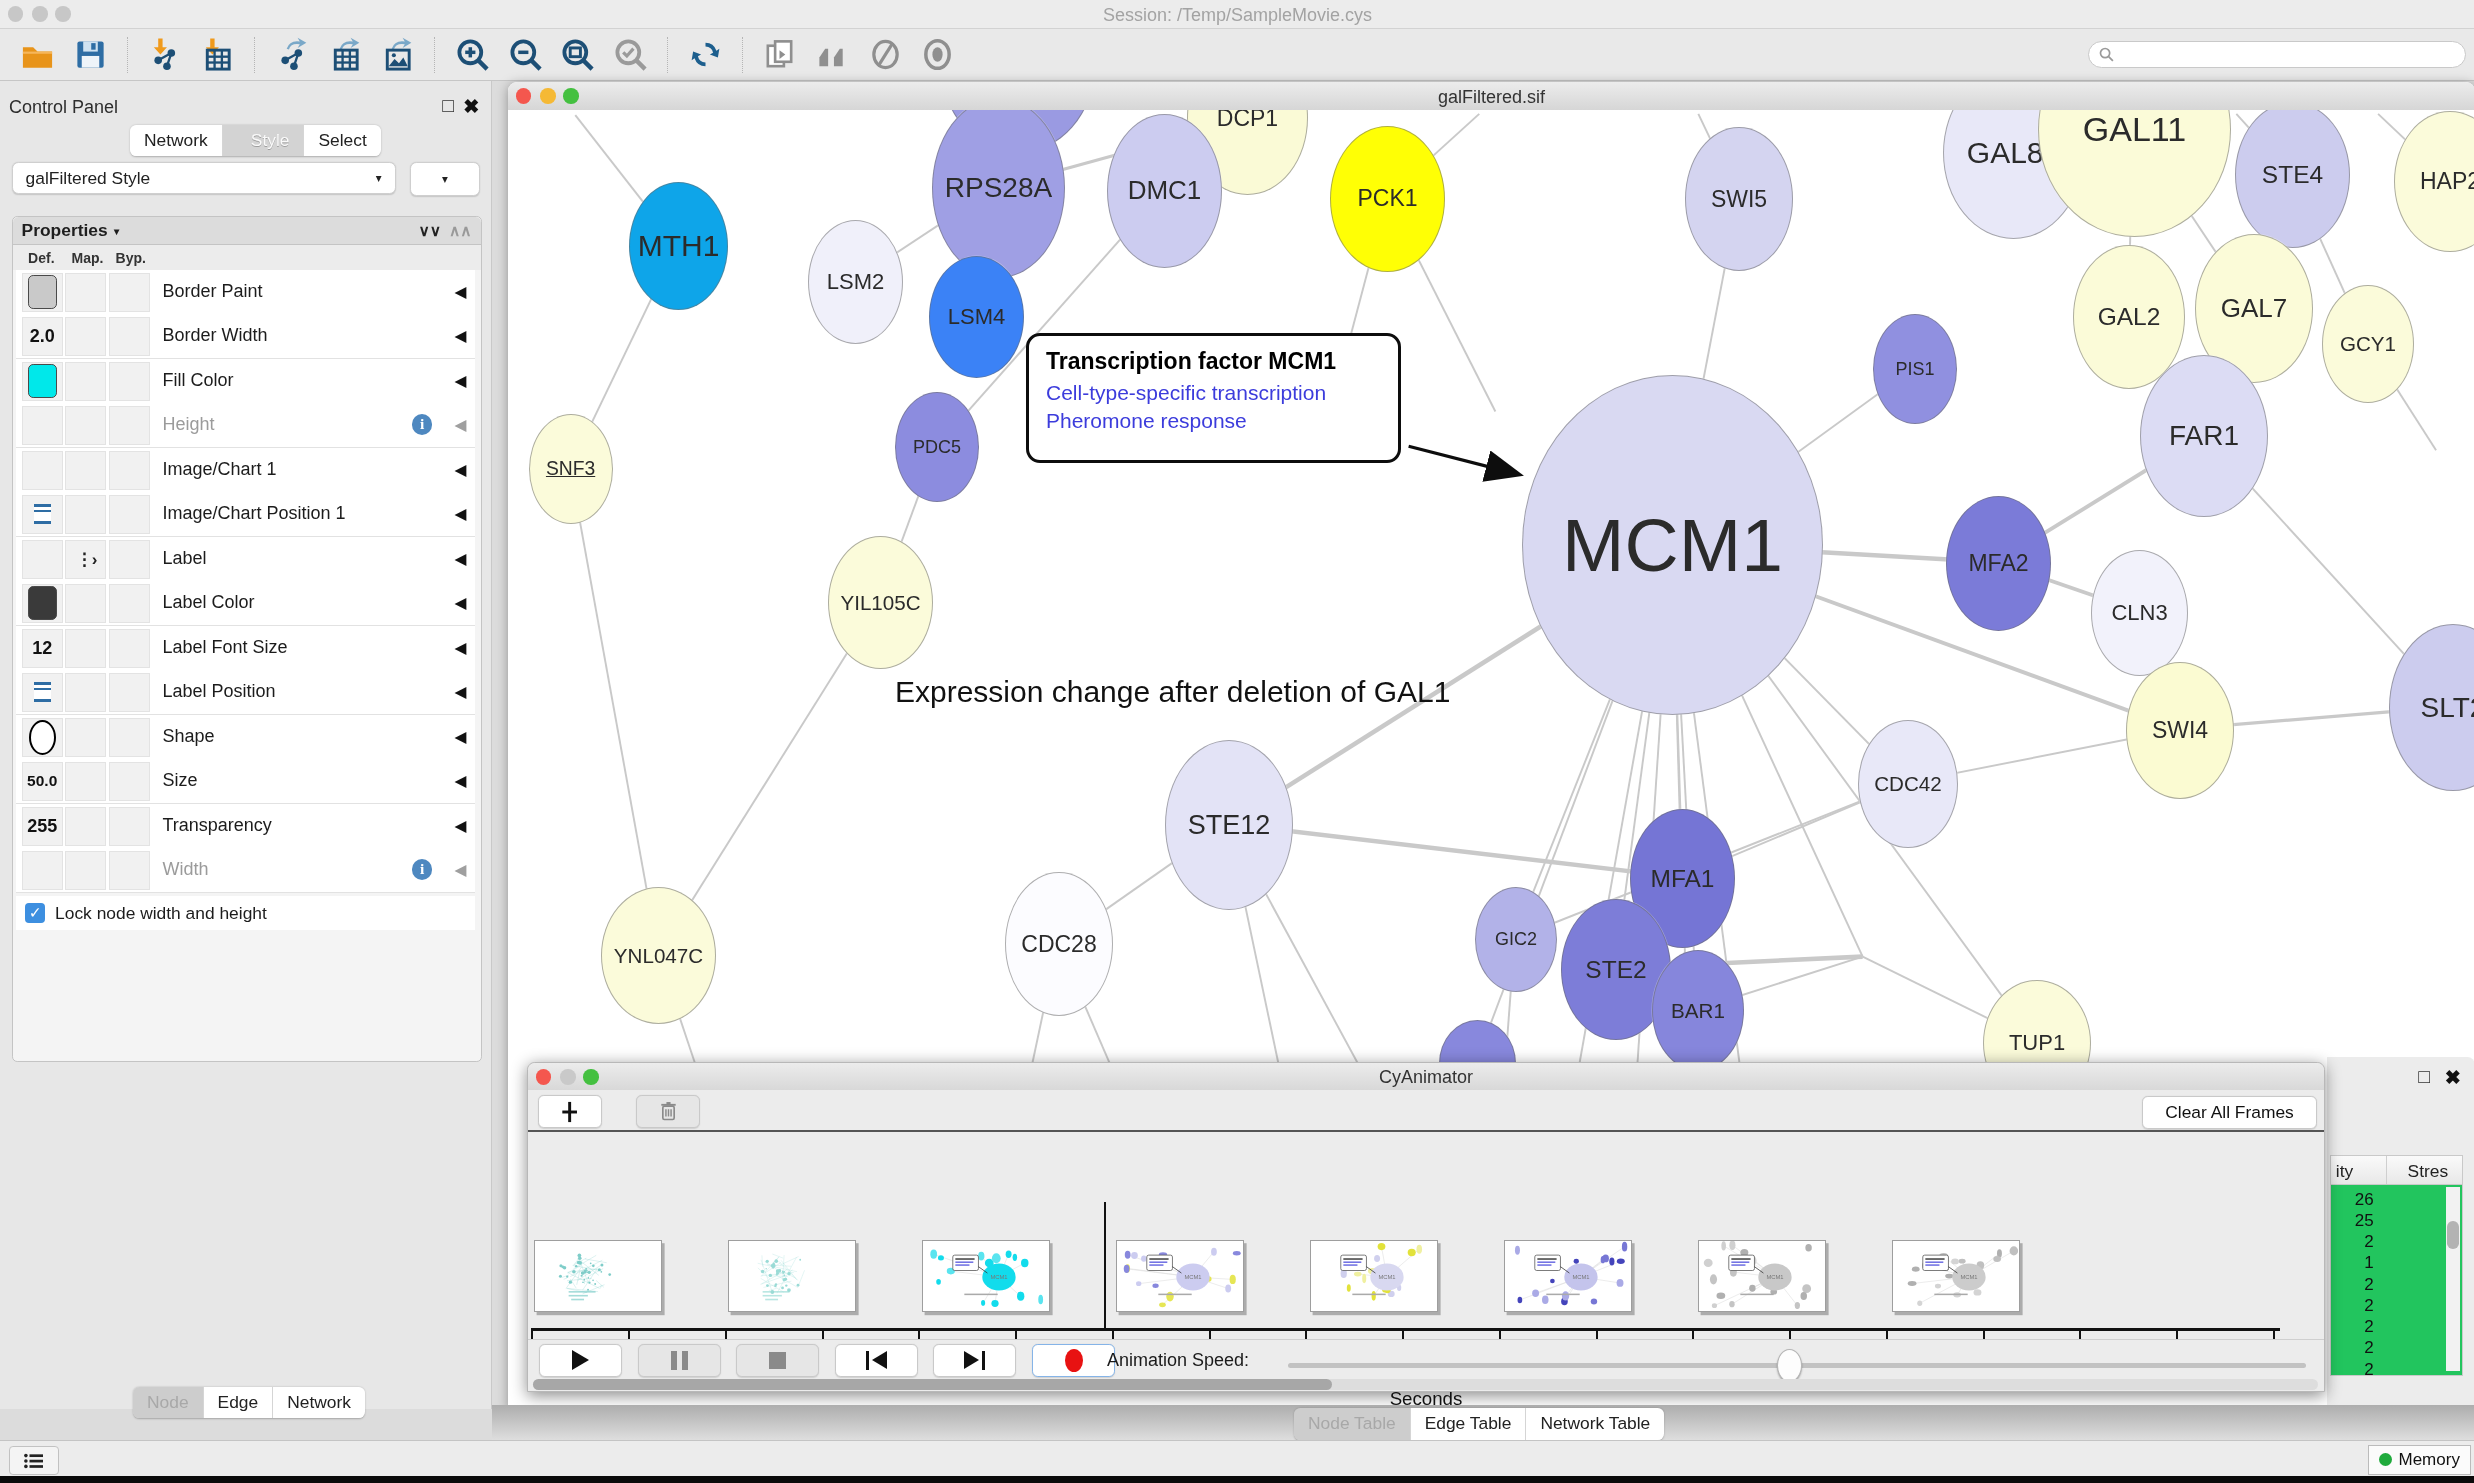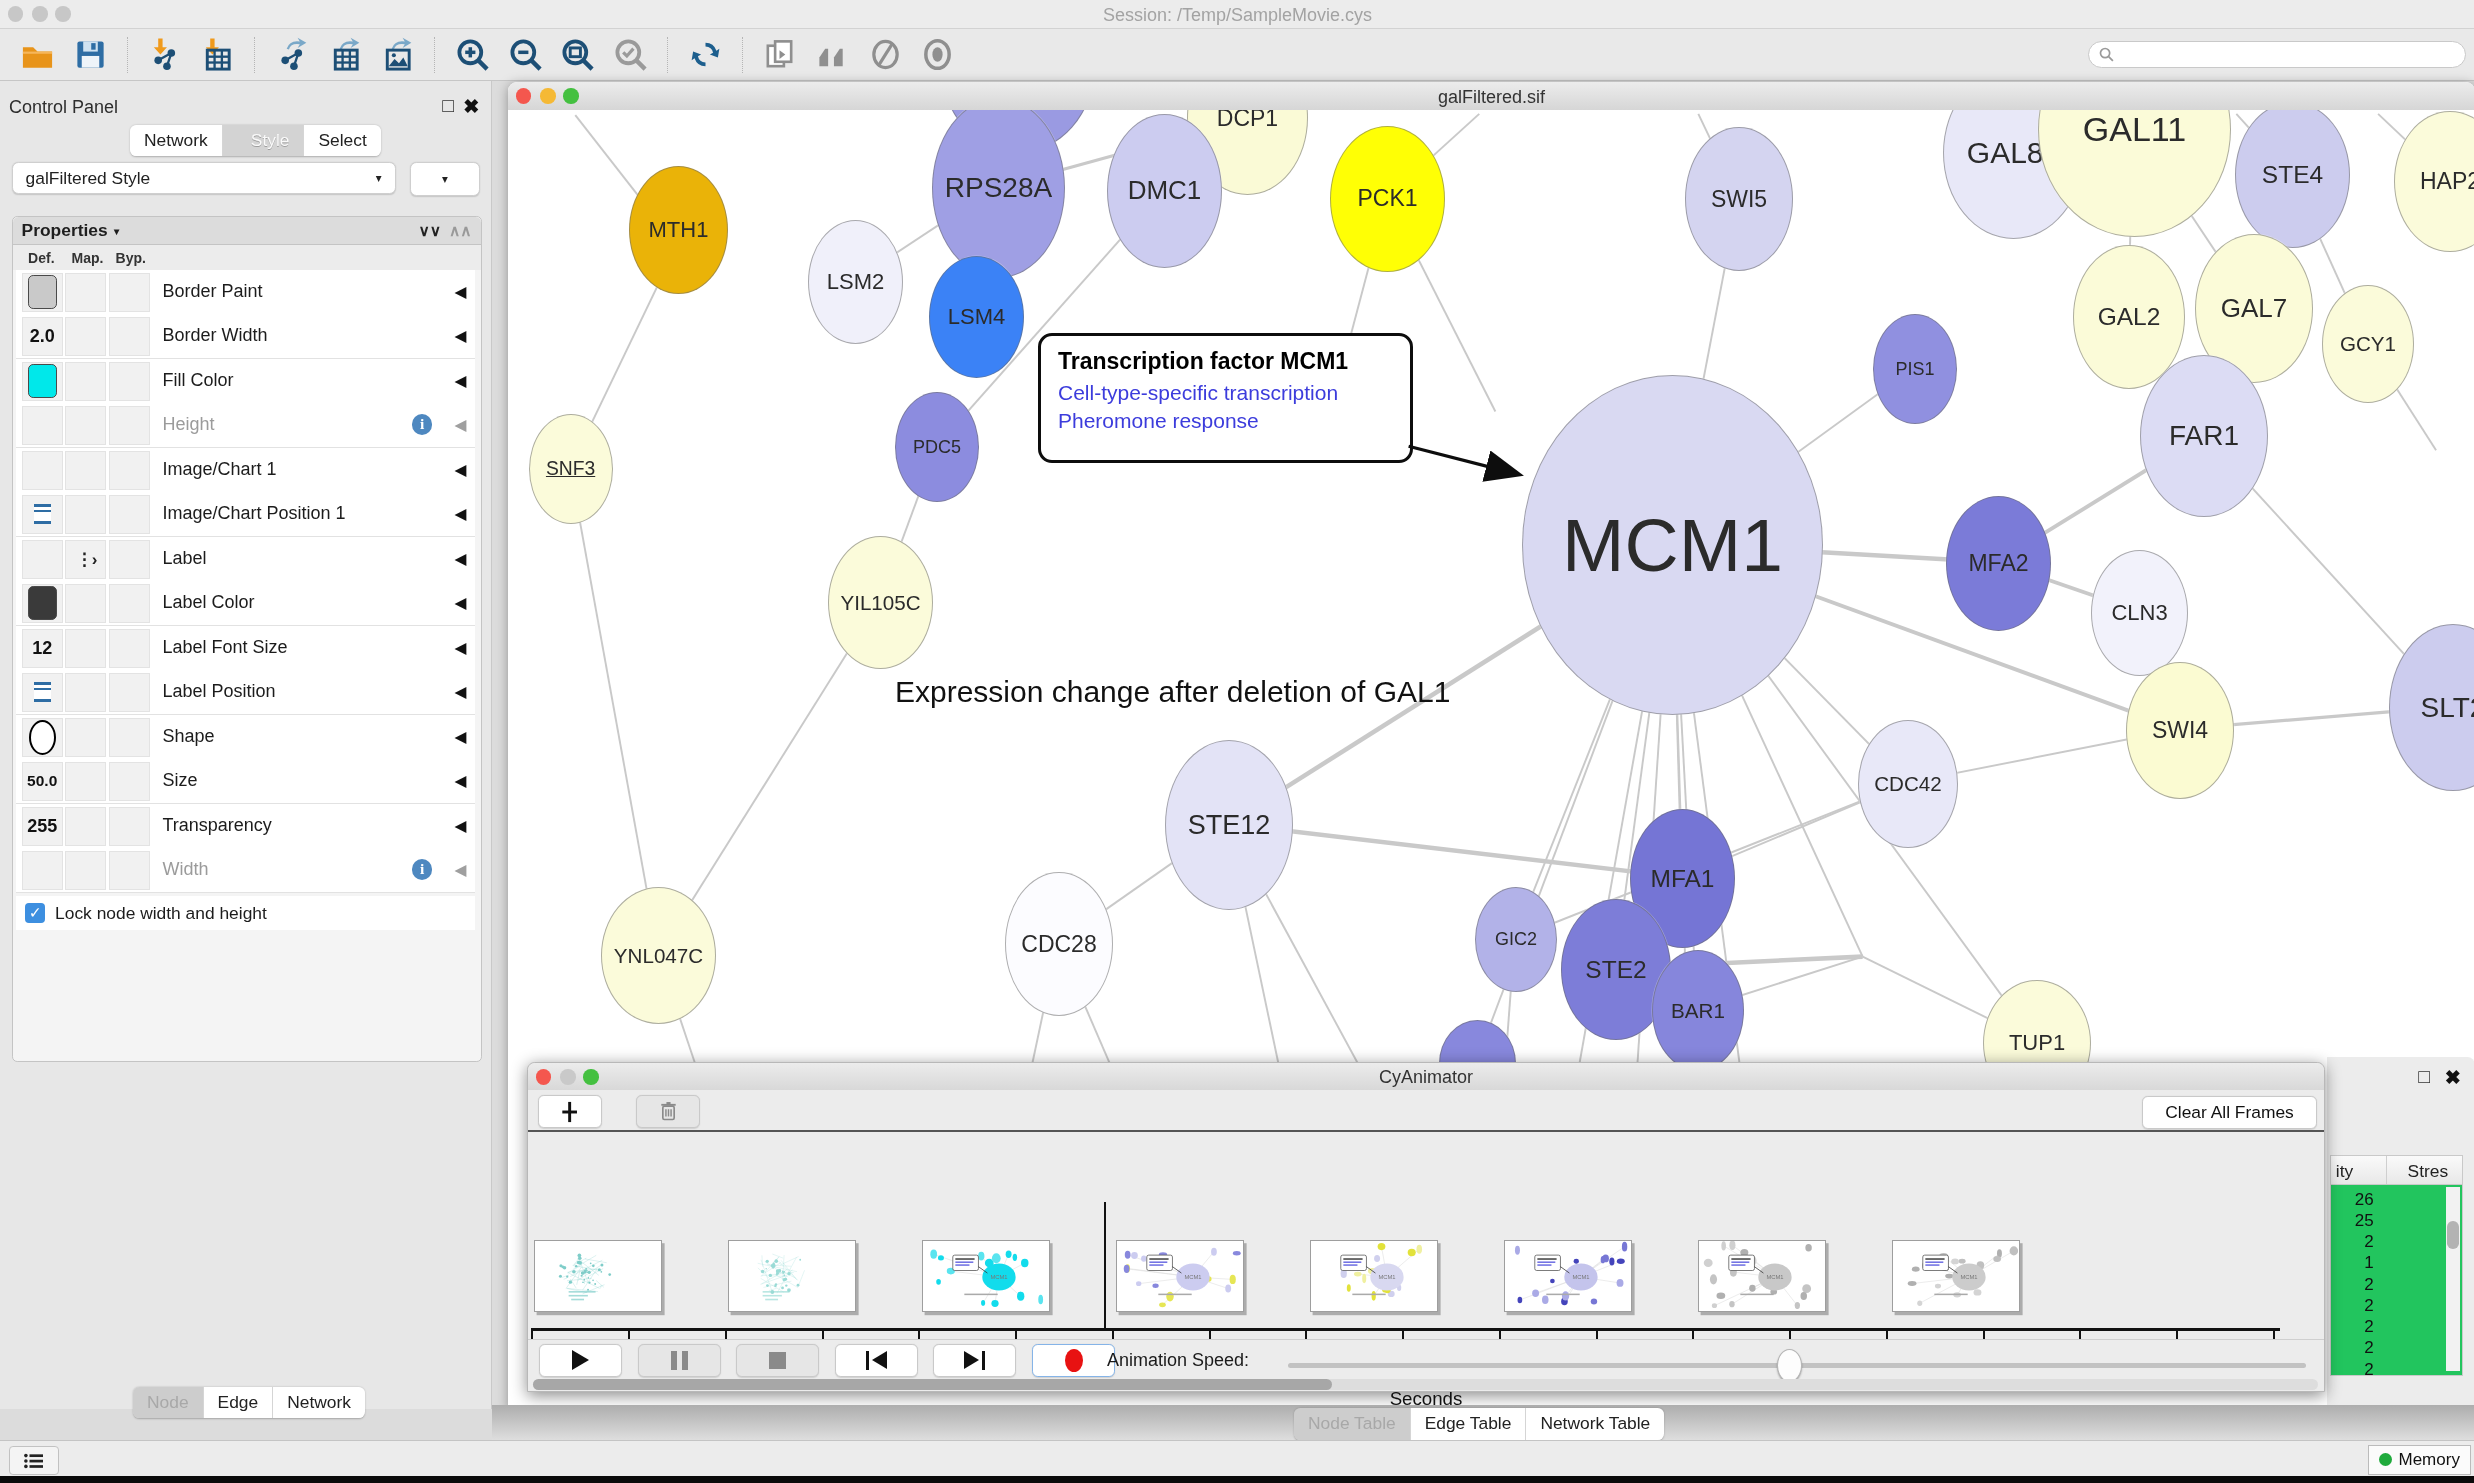--- a/index.html
+++ b/index.html
@@ -499,21 +499,21 @@
         </div>
         <div class="node" style="left: 424px; top: -11.6px; width: 131px; height: 178px; background: rgb(159, 159, 228); font-size: 28px;">
           <span>RPS28A</span>
         </div>
         <div class="node" style="left: 599px; top: 3.9px; width: 113px; height: 152px; background: rgb(204, 204, 240); font-size: 26px;">
           <span>DMC1</span>
         </div>
         <div class="node" style="left: 822px; top: 15.5px; width: 113px; height: 144px; background: rgb(255, 255, 5); font-size: 23px;">
           <span>PCK1</span>
         </div>
-        <div class="node" style="left: 121px; top: 56px; width: 97px; height: 126px; background: #eab308; font-size: 22px;">
+        <div class="node" style="left: 121px; top: 72px; width: 97px; height: 126px; background: #0ea5e9; font-size: 30px;">
           <span>MTH1</span>
         </div>
         <div class="node" style="left: 300px; top: 110px; width: 93px; height: 122px; background: rgb(240, 240, 250); font-size: 22px;">
           <span>LSM2</span>
         </div>
         <div class="node" style="left: 421px; top: 146px; width: 93px; height: 120px; background: #3b82f6; font-size: 22px;">
           <span>LSM4</span>
         </div>
         <div class="node" style="left: 1435px; top: -43px; width: 139px; height: 170px; background: rgb(232, 232, 248); font-size: 30px;">
           <span>GAL80</span>
@@ -592,21 +592,21 @@
         </div>
         <div class="node" style="left: 1144px; top: 840px; width: 90px; height: 119px; background: rgb(134, 134, 220); font-size: 20.6px;">
           <span>BAR1</span>
         </div>
         <div class="node" style="left: 1475px; top: 870px; width: 106px; height: 124px; background: rgb(251, 251, 218); font-size: 22px;">
           <span>TUP1</span>
         </div>
         <div class="node" style="left: 931px; top: 910px; width: 75px; height: 85px; background: rgb(136, 136, 221); font-size: 0px;"></div>
       </div>
     <div id="net-caption" class="abs" style="left:387px;top:565px;">Expression change after deletion of GAL1</div>
-    <div id="annotation" class="abs" style="left:518px;top:223px;width:375px;height:130px;margin-left:12px;">
+    <div id="annotation" class="abs" style="left:518px;top:223px;width:375px;height:130px;">
       <div class="a-title">Transcription factor MCM1</div>
       <div class="a-link">Cell-type-specific transcription</div>
       <div class="a-link">Pheromone response</div>
     </div>
     <svg class="abs" style="left:889px;top:322px;" width="155" height="84" viewBox="0 0 240 130">
       <defs>
           <marker id="ah" markerWidth="12" markerHeight="10" refX="9" refY="5" orient="auto">
         <path d="M0 0 L12 5 L0 10 z" fill="#0d0d0d"></path>
           </marker>
         </defs>

